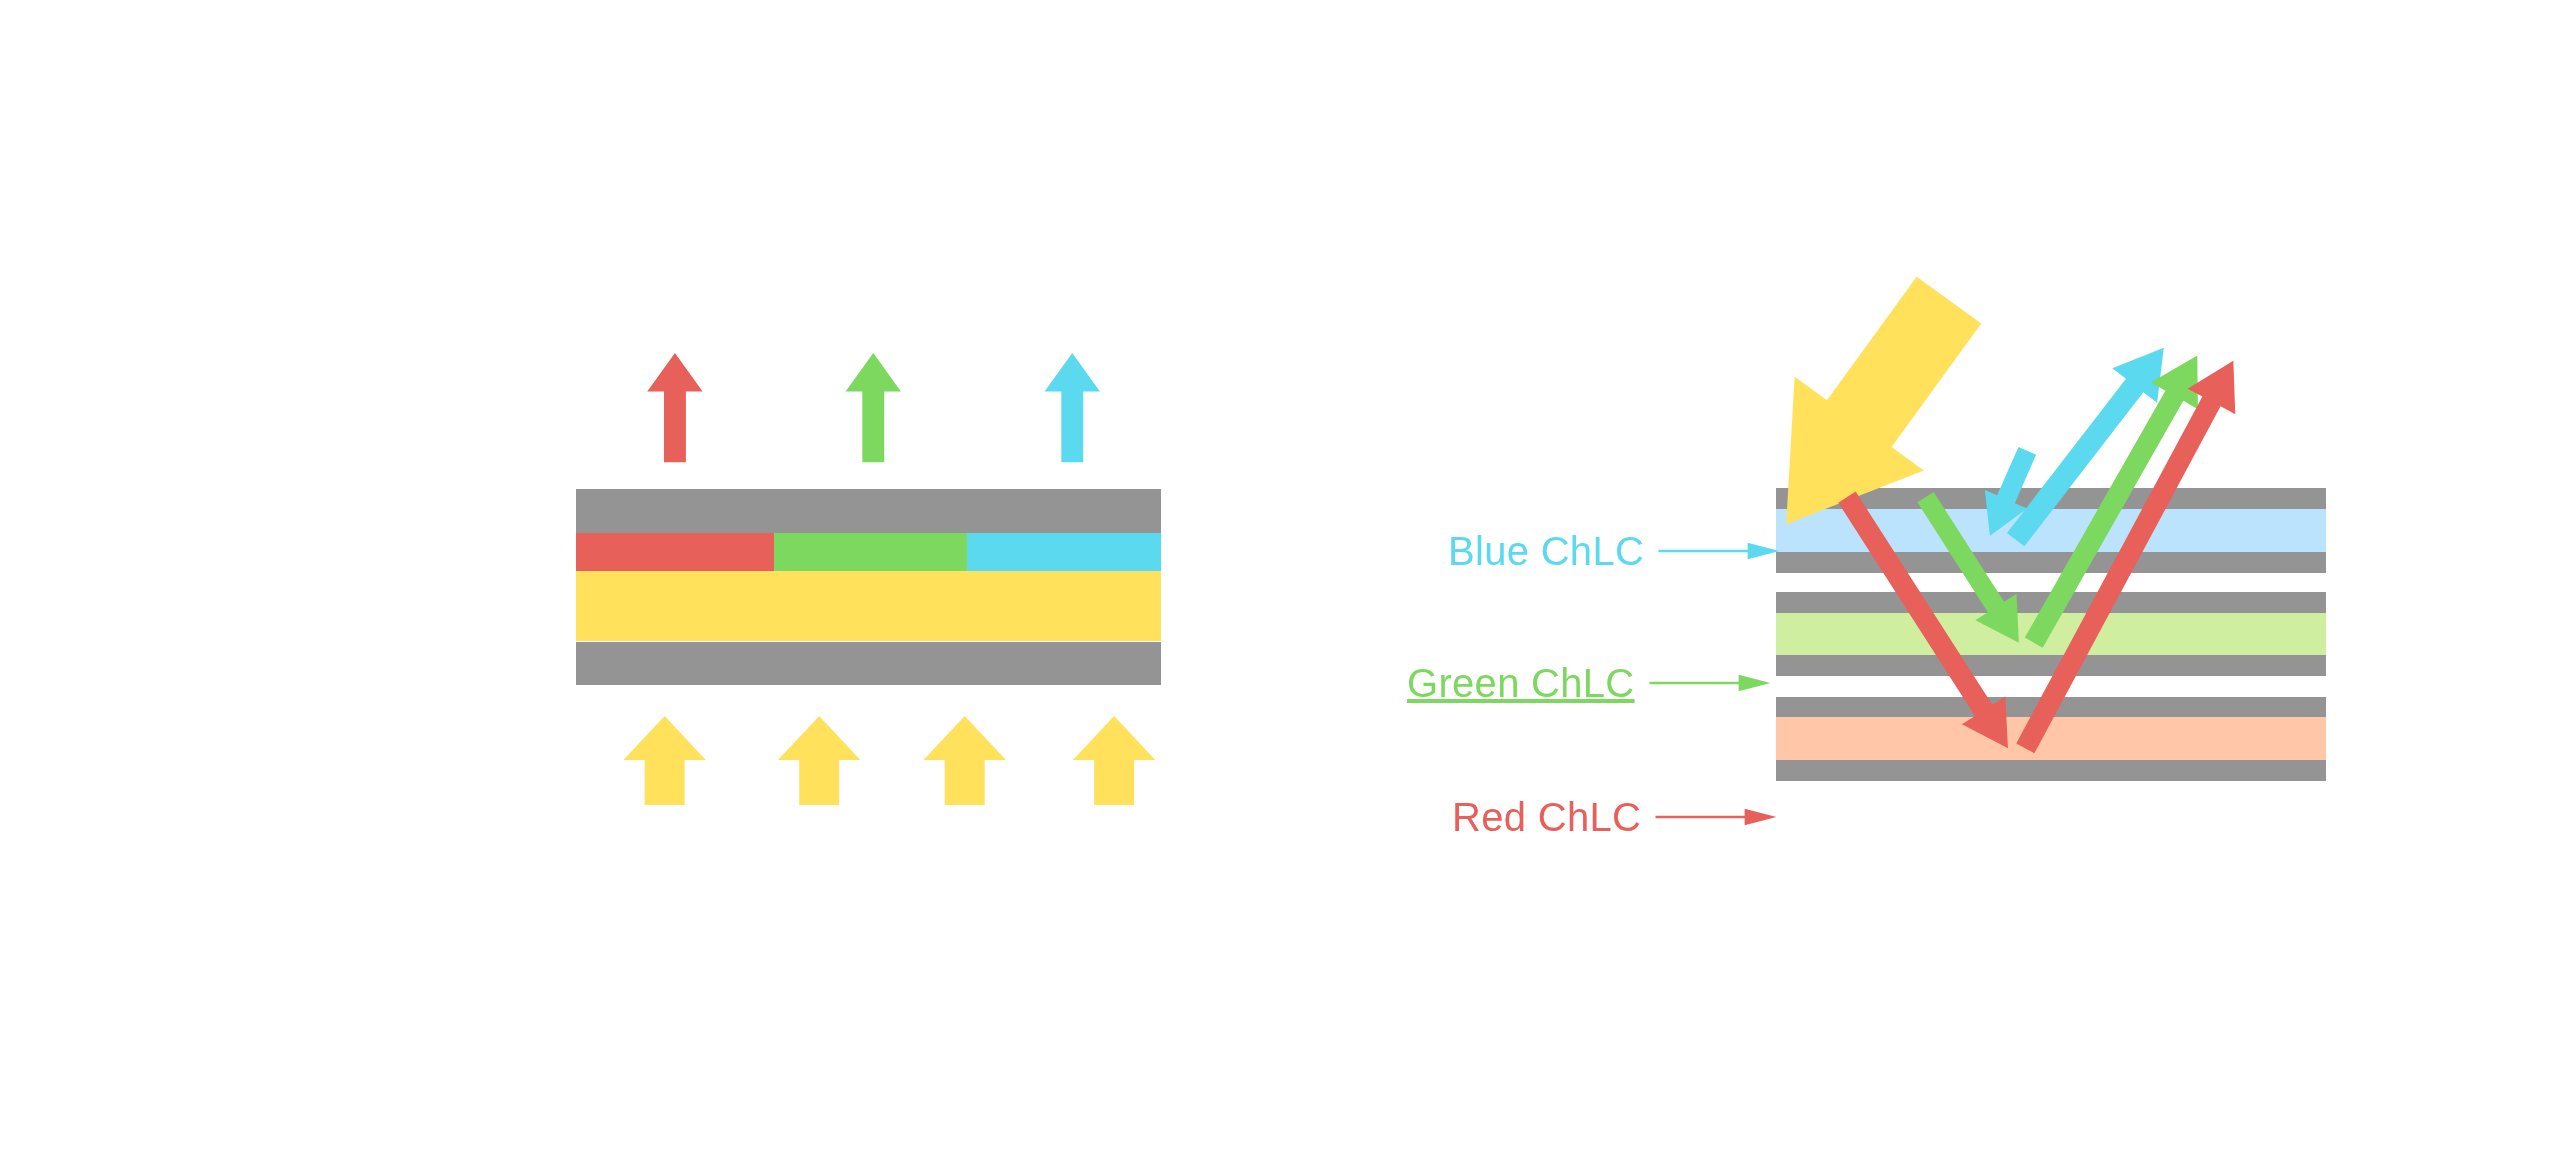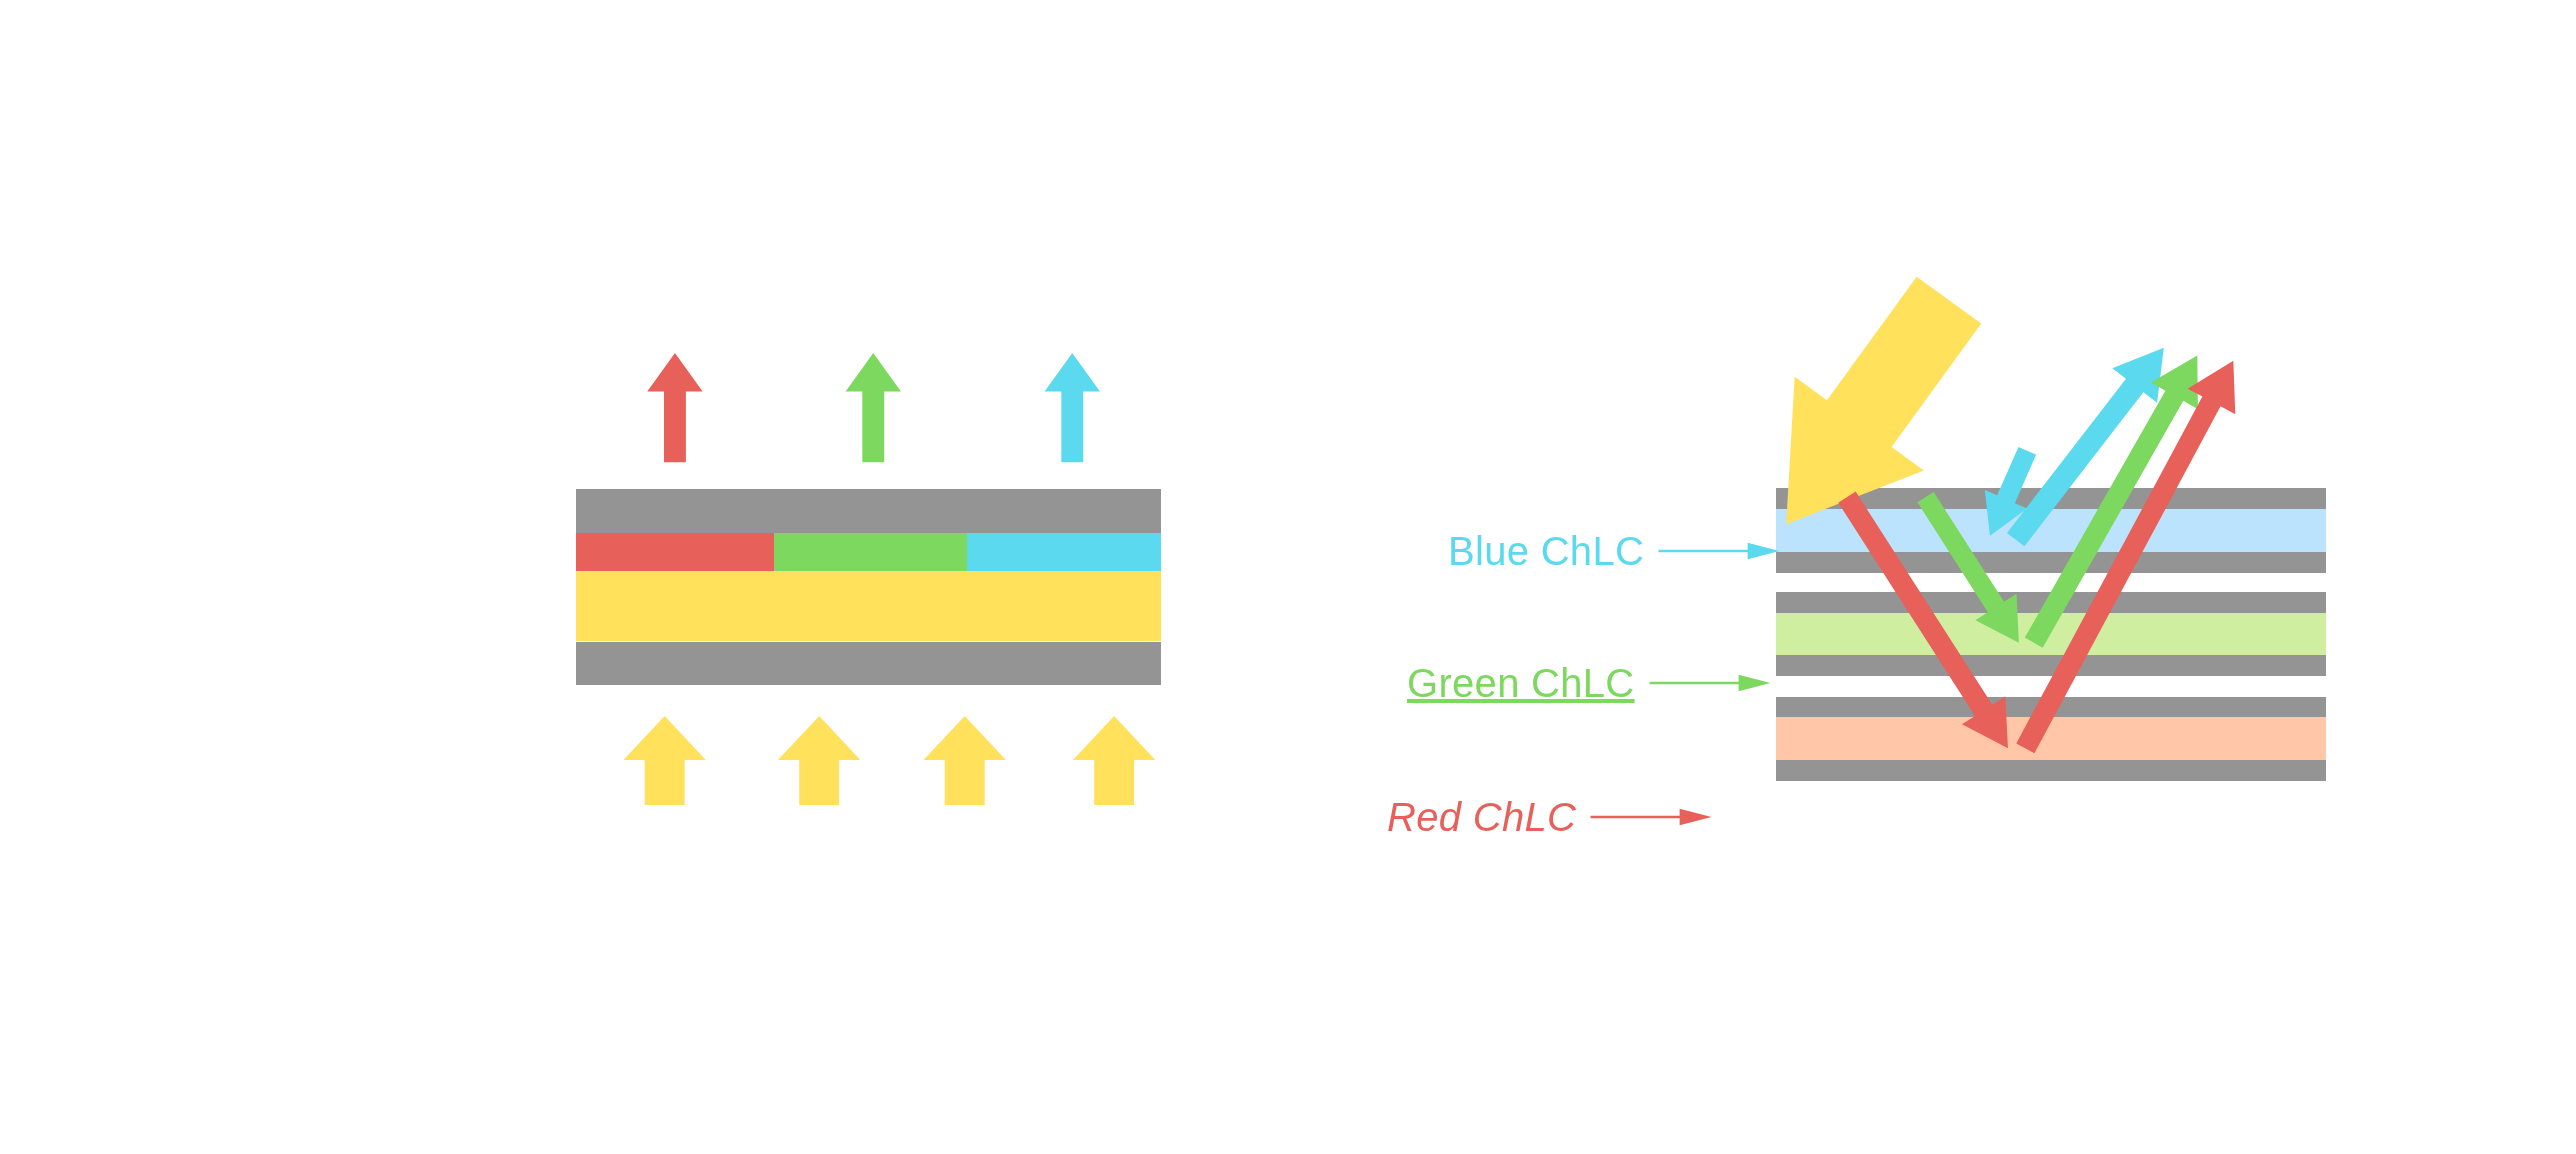--- a/index.html
+++ b/index.html
@@ -65,21 +65,21 @@
     </svg>
   </div>
 
   <div class="label-row" id="lbl-green" style="left: 1407px; top: 663px;">
     <span class="label-text" style="color: rgb(125, 216, 95); text-decoration: underline;">Green ChLC</span>
     <svg class="label-arrow" width="122" height="28" viewBox="0 0 190 44">
       <path d="M0 20 h140 v-11 l50 13 -50 13 v-11 H0 z" fill="#7dd85f"></path>
     </svg>
   </div>
 
-  <div class="label-row" id="lbl-red" style="left: 1387px; top: 797px; font-style: italic;">
+  <div class="label-row" id="lbl-red" style="left: 1452px; top: 797px;">
     <span class="label-text" style="color: rgb(232, 96, 90);">Red ChLC</span>
     <svg class="label-arrow" width="122" height="28" viewBox="0 0 190 44">
       <path d="M0 20 h140 v-11 l50 13 -50 13 v-11 H0 z" fill="#e8605a"></path>
     </svg>
   </div>
 
   <svg id="vec" viewBox="0 0 4000 1792">
       <path d="M 1048 548 L 1091 608 L 1065 608 L 1065 718 L 1031 718 L 1031 608 L 1005 608 Z" fill="#e8605a"></path>
       <path d="M 1356 548 L 1399 608 L 1373 608 L 1373 718 L 1339 718 L 1339 608 L 1313 608 Z" fill="#7dd85f"></path>
       <path d="M 1665 548 L 1708 608 L 1682 608 L 1682 718 L 1648 718 L 1648 608 L 1622 608 Z" fill="#5bd9ef"></path>

